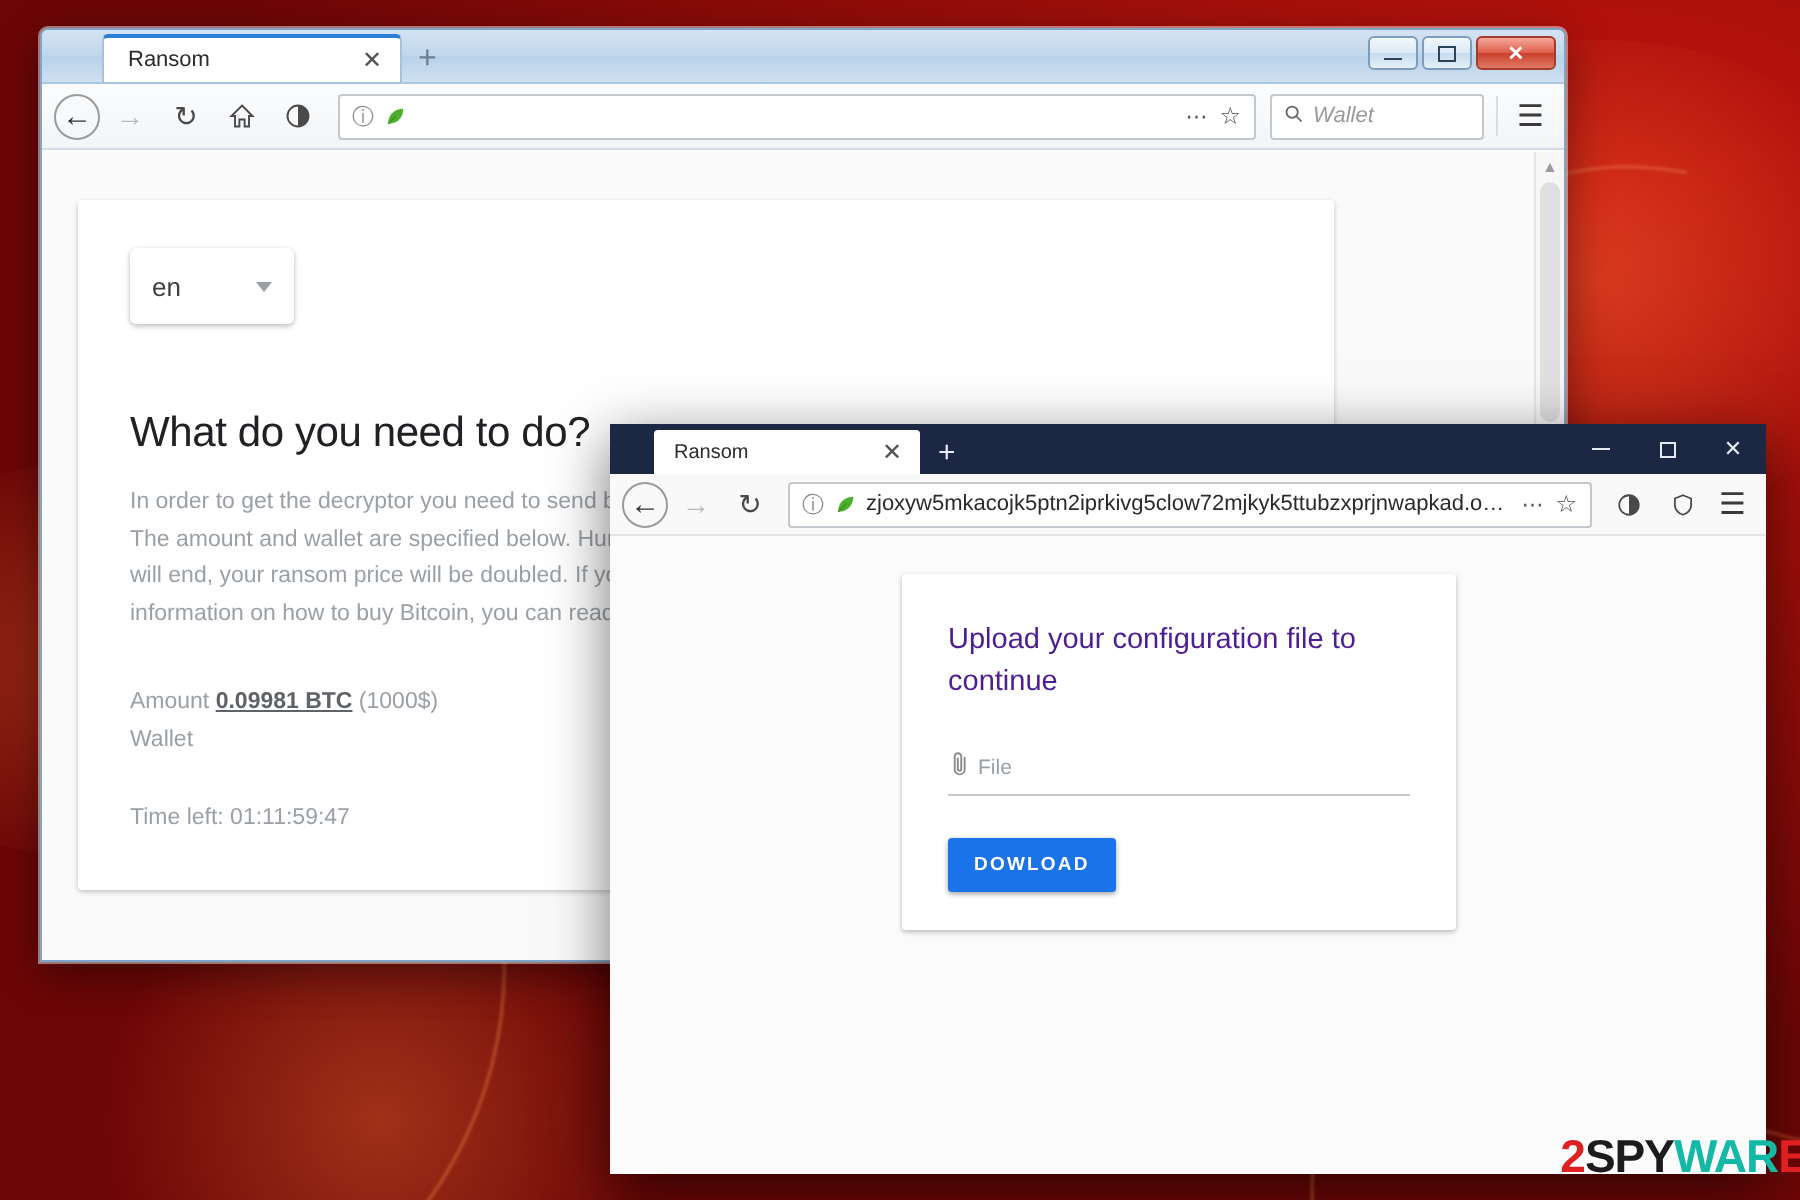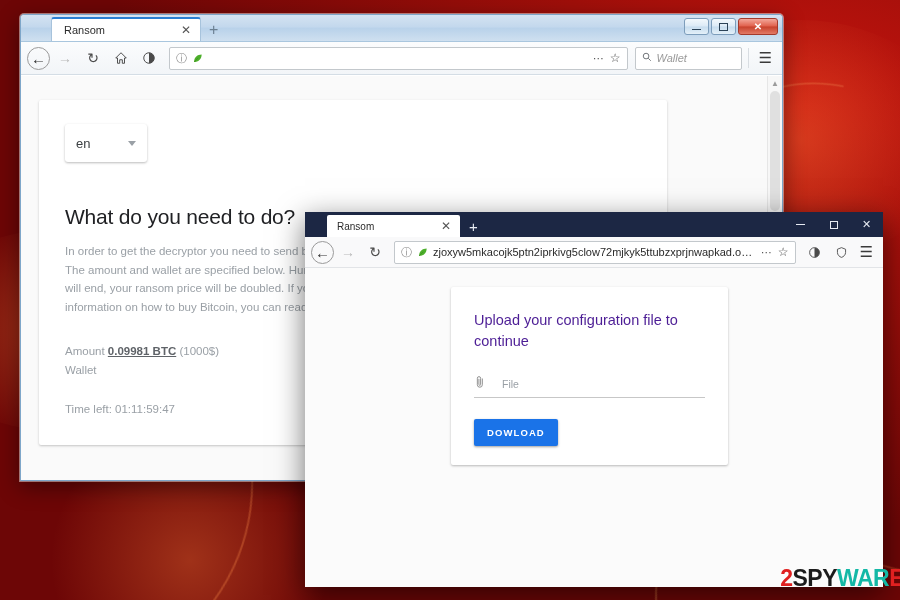--- a/index.html
+++ b/index.html
@@ -207,21 +207,21 @@
   }
   #window-front .content { position: absolute; left: 0; right: 0; top: 56px; bottom: 0; background: #fbfbfb; overflow: hidden; }
   .upload-card {
     position: absolute; left: 146px; top: 19px; width: 277px;
     background: #fff; border-radius: 2px;
     box-shadow: 0 1px 3px rgba(0,0,0,0.16), 0 1px 2px rgba(0,0,0,0.12);
     padding: 23px 23px 19px 23px;
   }
   .upload-title { font-size: 14.5px; line-height: 21px; color: #4c1d95; font-weight: 400; }
   .file-row {
-    display: flex; align-items: center; gap: 16px;
+    display: flex; align-items: center; gap: 3px;
     border-bottom: 1px solid #c7c7c7; padding-bottom: 5px; margin-top: 23px;
   }
   .clip-ic { color: #8a8a8a; font-size: 13px; }
   .file-placeholder { font-size: 10.5px; color: #9aa0a6; }
   .btn-blue {
     margin-top: 21px; display: inline-block;
     background: #1a73e8; color: #fff; font-size: 9.5px; font-weight: bold;
     letter-spacing: 1.1px; padding: 8px 13px; border-radius: 2px; border: none;
     box-shadow: 0 1px 3px rgba(0,0,0,0.22), 0 1px 2px rgba(0,0,0,0.18);
   }

